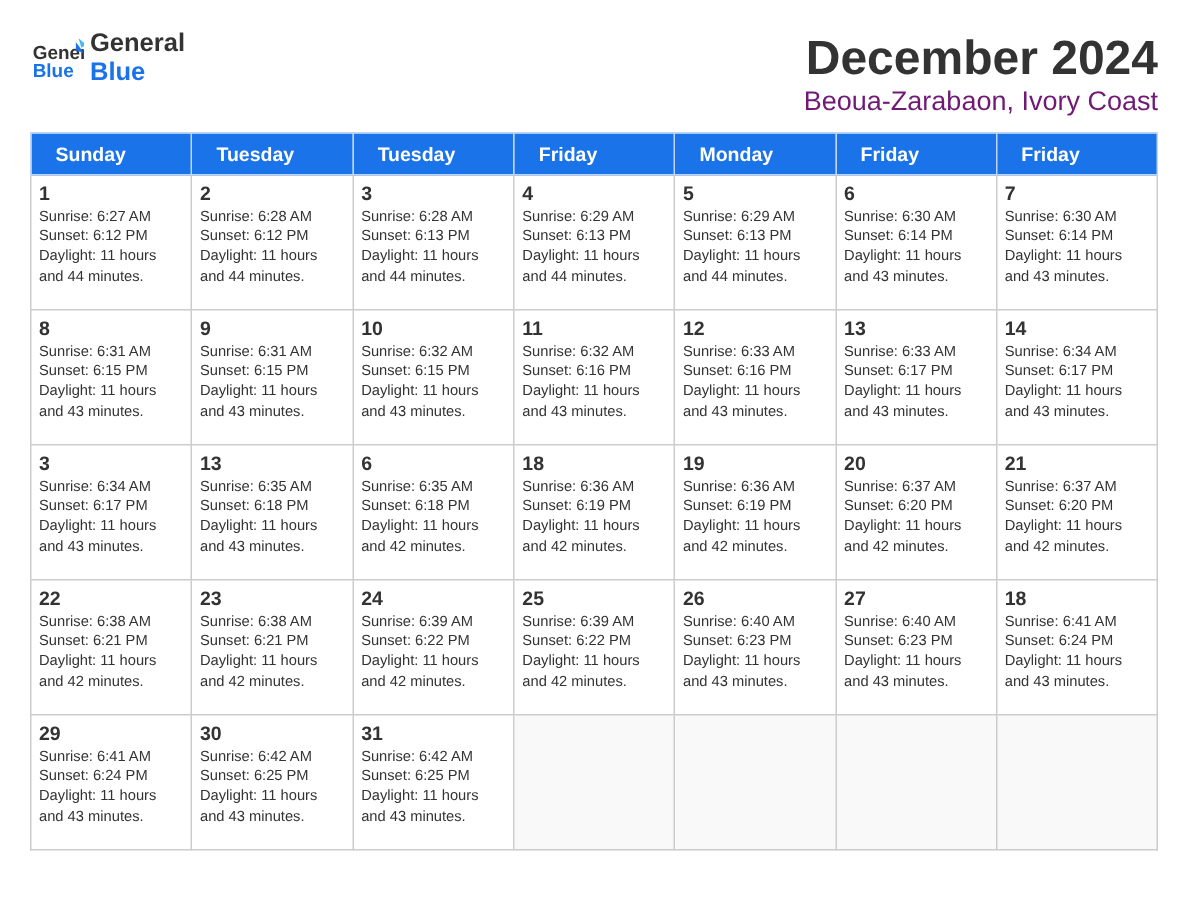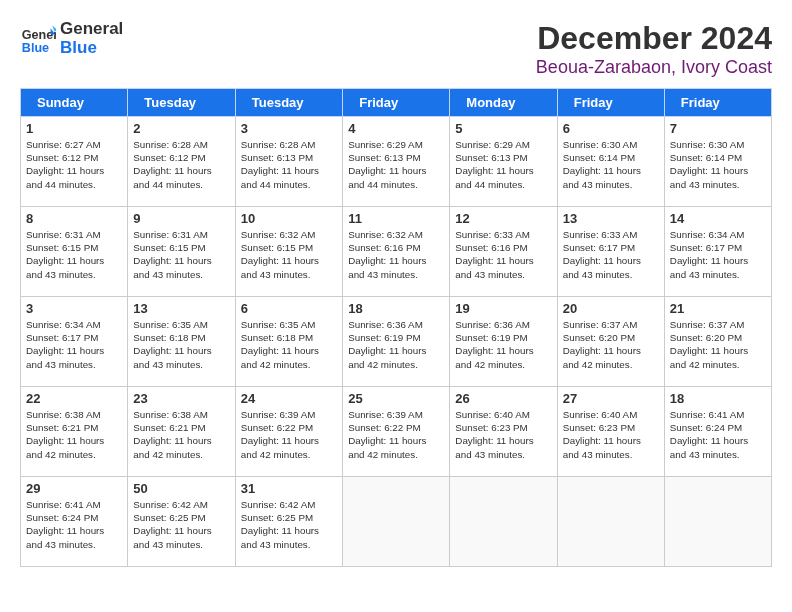--- a/index.html
+++ b/index.html
@@ -225,21 +225,21 @@
           <div class="day-num">18</div>
           <div class="day-info">Sunrise: 6:41 AM<br>Sunset: 6:24 PM<br>Daylight: 11 hours<br>and 43 minutes.</div>
         </td>
       </tr>
       <tr>
         <td>
           <div class="day-num">29</div>
           <div class="day-info">Sunrise: 6:41 AM<br>Sunset: 6:24 PM<br>Daylight: 11 hours<br>and 43 minutes.</div>
         </td>
         <td>
-          <div class="day-num">50</div>
+          <div class="day-num">30</div>
           <div class="day-info">Sunrise: 6:42 AM<br>Sunset: 6:25 PM<br>Daylight: 11 hours<br>and 43 minutes.</div>
         </td>
         <td>
           <div class="day-num">31</div>
           <div class="day-info">Sunrise: 6:42 AM<br>Sunset: 6:25 PM<br>Daylight: 11 hours<br>and 43 minutes.</div>
         </td>
         <td class="empty"></td>
         <td class="empty"></td>
         <td class="empty"></td>
         <td class="empty"></td>

